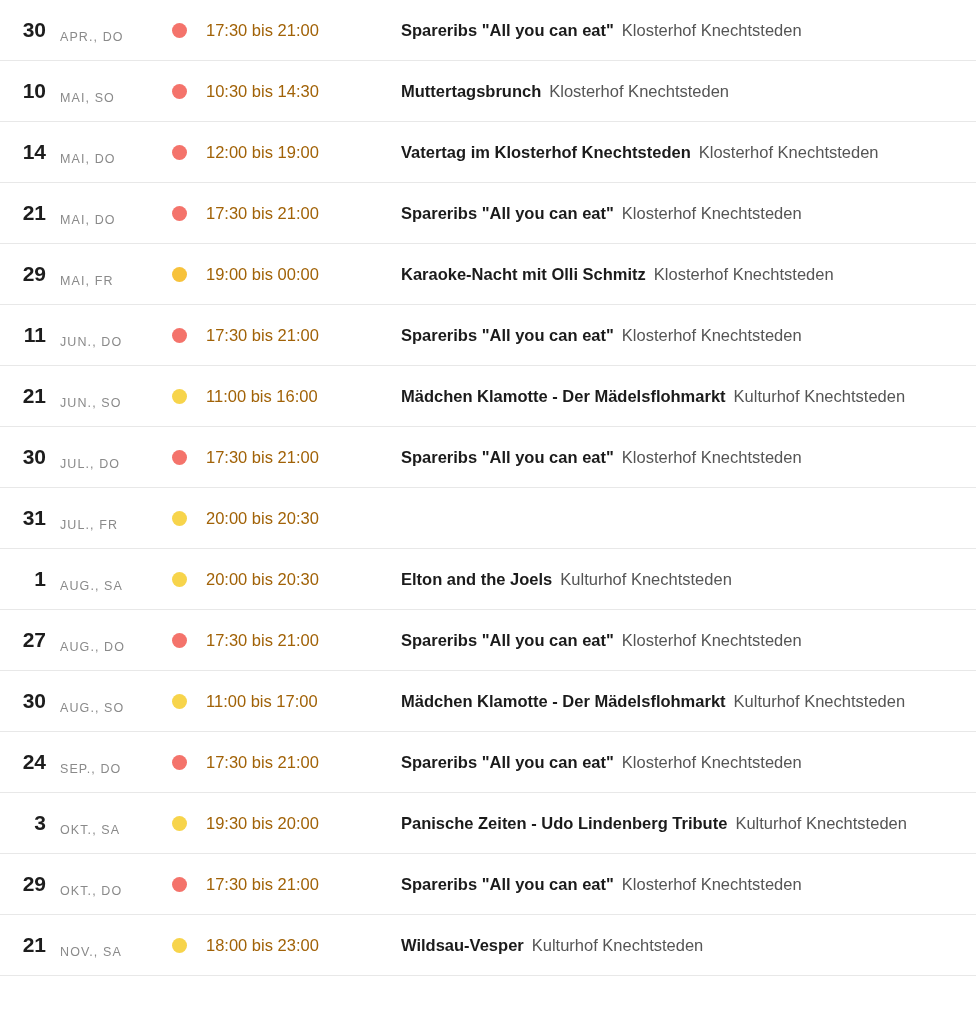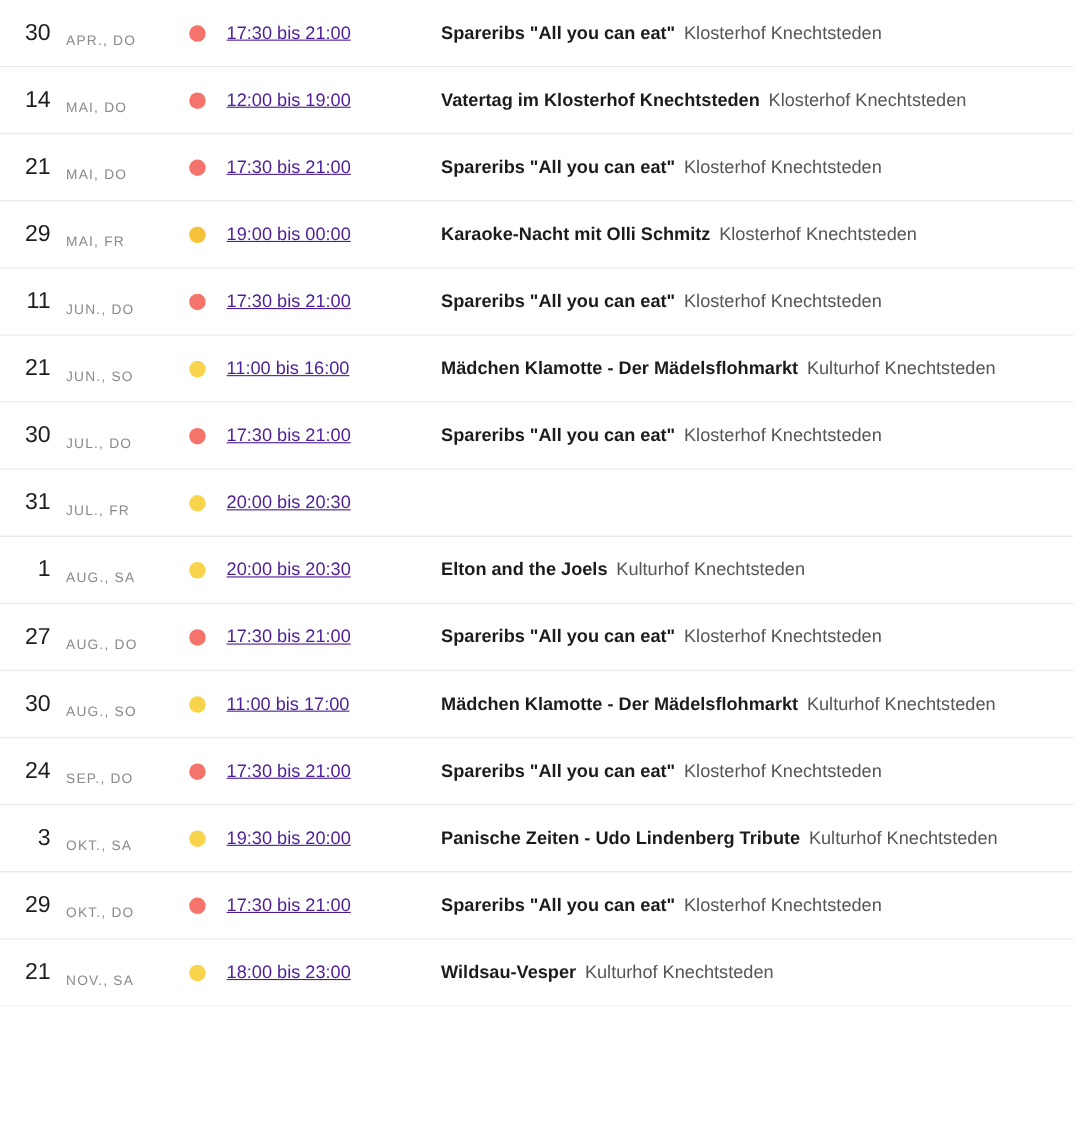--- a/index.html
+++ b/index.html
@@ -26,21 +26,21 @@
     padding: 0;
   }
   .event-row:last-child {
     border-bottom: 1px solid #e8e8e8;
   }
   .col-day {
     width: 46px;
     text-align: right;
     padding-right: 0;
     font-size: 21px;
-    font-weight: 400;
+    font-weight: 700;
     color: #1d1d1d;
     letter-spacing: 0px;
   }
   .col-date {
     width: 112px;
     padding-left: 14px;
     font-size: 12.5px;
     letter-spacing: 1.1px;
     color: #8a8a8a;
     text-transform: uppercase;
@@ -56,23 +56,22 @@
   }
   .dot {
     width: 15px;
     height: 15px;
     border-radius: 50%;
     display: block;
   }
   .col-time {
     width: 195px;
     font-size: 16.5px;
-    color: #4c1d95;
+    color: #a16207;
     white-space: nowrap;
-    text-decoration: underline;
   }
   .col-title {
     flex: 1 1 auto;
     font-size: 16.5px;
     color: #1d1d1d;
     white-space: nowrap;
     overflow: hidden;
   }
   .title-main {
     font-weight: 700;
@@ -91,20 +90,29 @@
     <div class="event-row">
       <div class="col-day">30</div>
       <div class="col-date">Apr., Do</div>
       <div class="col-dot">
         <span class="dot" style="background:#f4736b"></span>
       </div>
       <div class="col-time">17:30 bis 21:00</div>
       <div class="col-title"><span class="title-main">Spareribs "All you can eat"</span><span class="title-venue">Klosterhof Knechtsteden</span></div>
     </div>
     <div class="event-row">
+      <div class="col-day">10</div>
+      <div class="col-date">Mai, So</div>
+      <div class="col-dot">
+        <span class="dot" style="background:#f4736b"></span>
+      </div>
+      <div class="col-time">10:30 bis 14:30</div>
+      <div class="col-title"><span class="title-main">Muttertagsbrunch</span><span class="title-venue">Klosterhof Knechtsteden</span></div>
+    </div>
+    <div class="event-row">
       <div class="col-day">14</div>
       <div class="col-date">Mai, Do</div>
       <div class="col-dot">
         <span class="dot" style="background:#f4736b"></span>
       </div>
       <div class="col-time">12:00 bis 19:00</div>
       <div class="col-title"><span class="title-main">Vatertag im Klosterhof Knechtsteden</span><span class="title-venue">Klosterhof Knechtsteden</span></div>
     </div>
     <div class="event-row">
       <div class="col-day">21</div>

